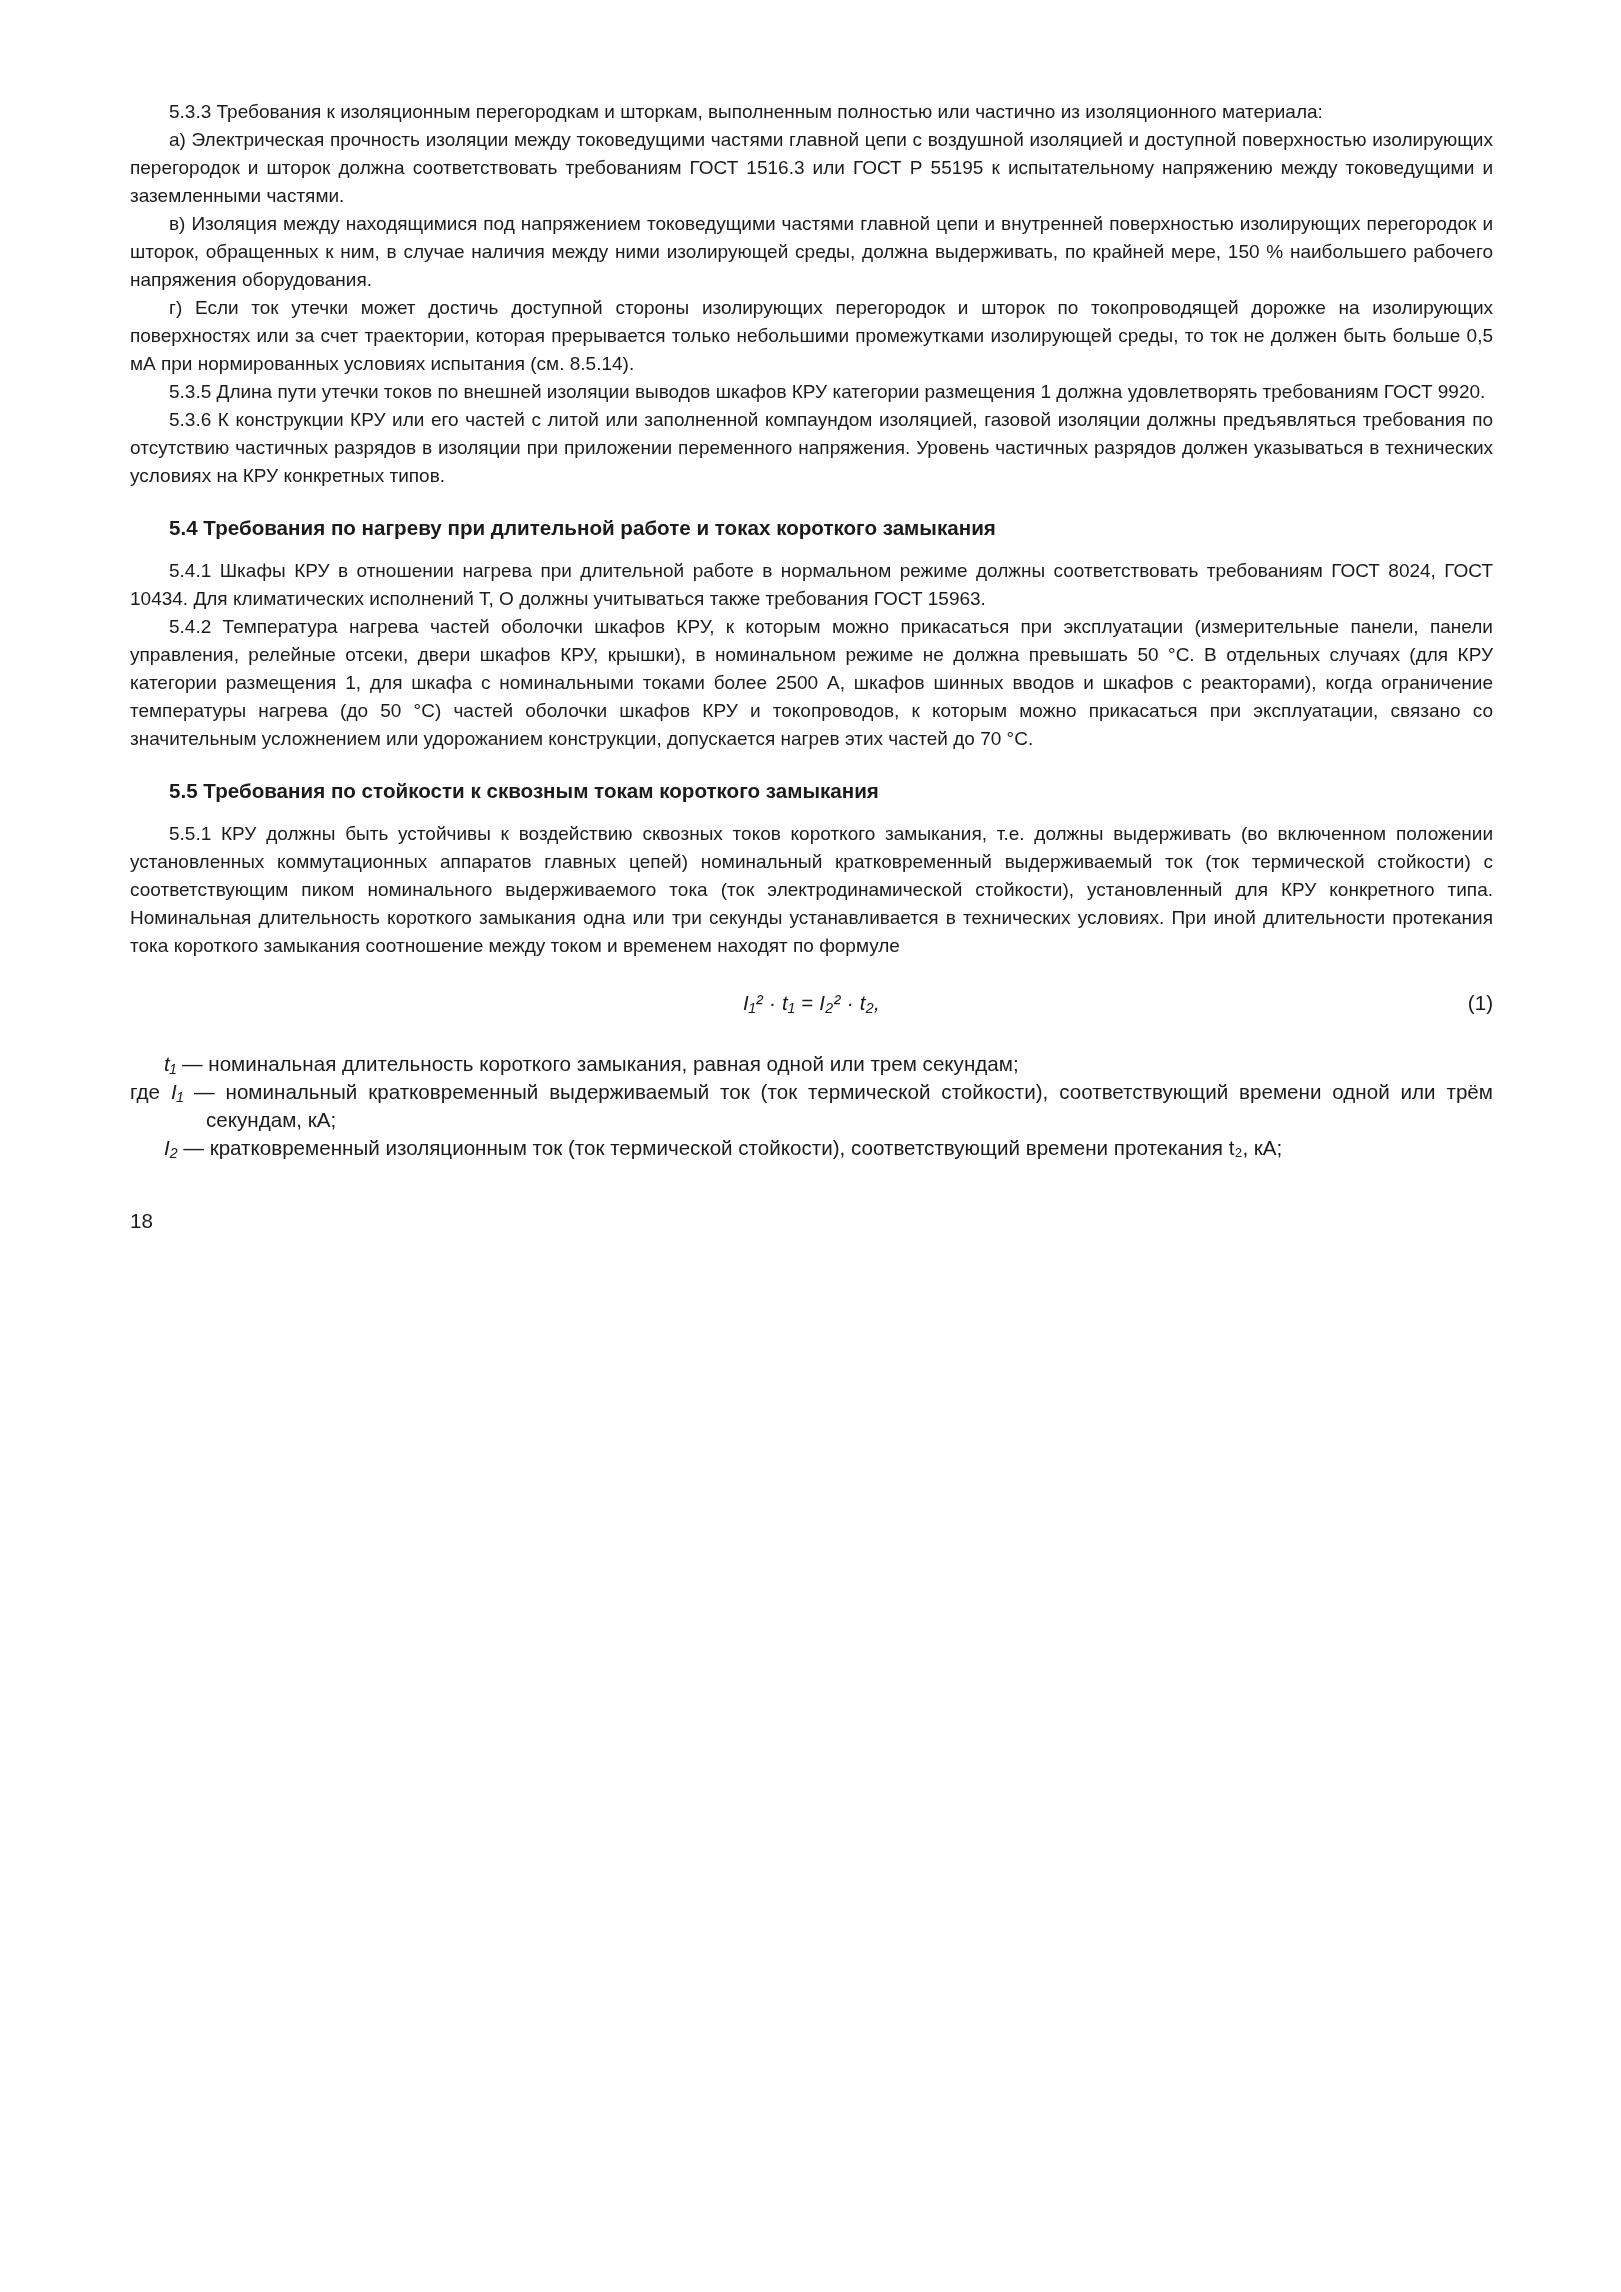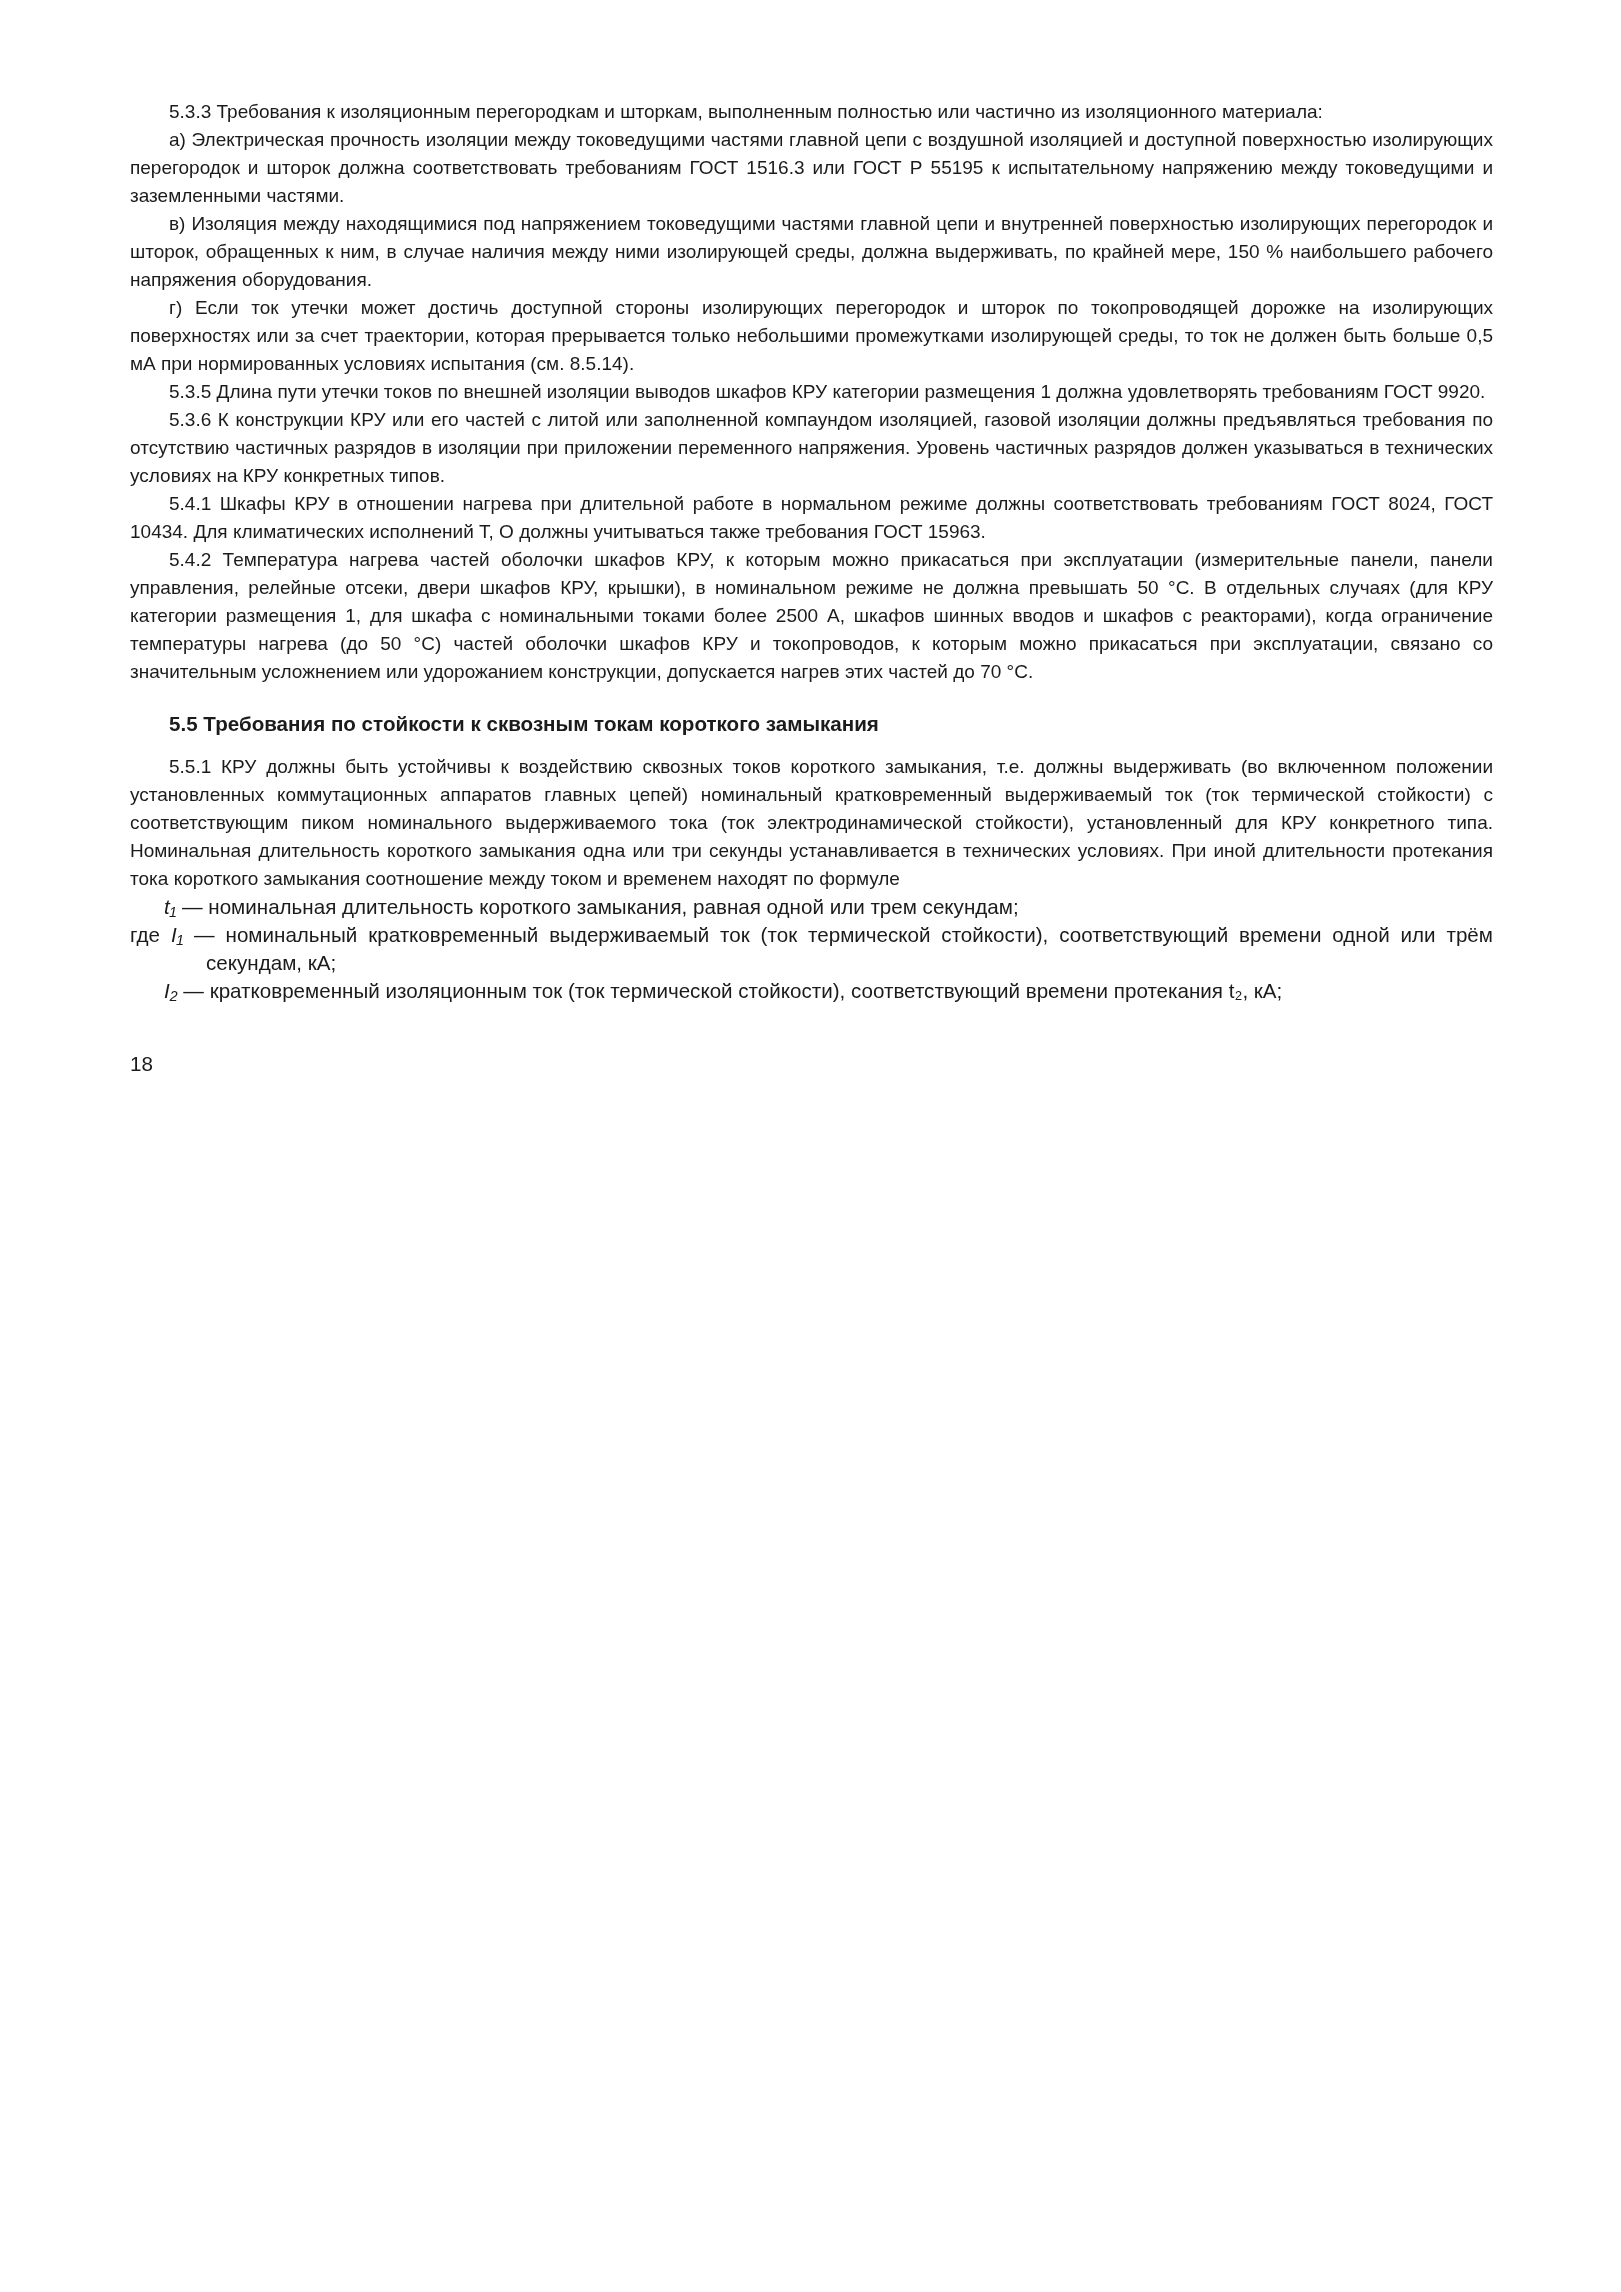--- a/index.html
+++ b/index.html
@@ -84,28 +84,33 @@
 
   <main class="body-text">
 
     <p class="para">5.3.3 Требования к изоляционным перегородкам и шторкам, выполненным полностью или частично из изоляционного материала:</p>
     <p class="para">а) Электрическая прочность изоляции между токоведущими частями главной цепи с воздушной изоляцией и доступной поверхностью изолирующих перегородок и шторок должна соответствовать требованиям ГОСТ 1516.3 или ГОСТ Р 55195 к испытательному напряжению между токоведущими и заземленными частями.</p>
     <p class="para">в) Изоляция между находящимися под напряжением токоведущими частями главной цепи и внутренней поверхностью изолирующих перегородок и шторок, обращенных к ним, в случае наличия между ними изолирующей среды, должна выдерживать, по крайней мере, 150 % наибольшего рабочего напряжения оборудования.</p>
     <p class="para">г) Если ток утечки может достичь доступной стороны изолирующих перегородок и шторок по токопроводящей дорожке на изолирующих поверхностях или за счет траектории, которая прерывается только небольшими промежутками изолирующей среды, то ток не должен быть больше 0,5 мА при нормированных условиях испытания (см. 8.5.14).</p>
     <p class="para">5.3.5 Длина пути утечки токов по внешней изоляции выводов шкафов КРУ категории размещения 1 должна удовлетворять требованиям ГОСТ 9920.</p>
     <p class="para">5.3.6 К конструкции КРУ или его частей с литой или заполненной компаундом изоляцией, газовой изоляции должны предъявляться требования по отсутствию частичных разрядов в изоляции при приложении переменного напряжения. Уровень частичных разрядов должен указываться в технических условиях на КРУ конкретных типов.</p>
 
+    <h2 class="section-heading">5.4 Требования по нагреву при длительной работе и токах короткого замыкания</h2>
 
     <p class="para">5.4.1 Шкафы КРУ в отношении нагрева при длительной работе в нормальном режиме должны соответствовать требованиям ГОСТ 8024, ГОСТ 10434. Для климатических исполнений Т, О должны учитываться также требования ГОСТ 15963.</p>
     <p class="para">5.4.2 Температура нагрева частей оболочки шкафов КРУ, к которым можно прикасаться при эксплуатации (измерительные панели, панели управления, релейные отсеки, двери шкафов КРУ, крышки), в номинальном режиме не должна превышать 50 °С. В отдельных случаях (для КРУ категории размещения 1, для шкафа с номинальными токами более 2500 А, шкафов шинных вводов и шкафов с реакторами), когда ограничение температуры нагрева (до 50 °С) частей оболочки шкафов КРУ и токопроводов, к которым можно прикасаться при эксплуатации, связано со значительным усложнением или удорожанием конструкции, допускается нагрев этих частей до 70 °С.</p>
 
     <h2 class="section-heading">5.5 Требования по стойкости к сквозным токам короткого замыкания</h2>
 
     <p class="para">5.5.1 КРУ должны быть устойчивы к воздействию сквозных токов короткого замыкания, т.е. должны выдерживать (во включенном положении установленных коммутационных аппаратов главных цепей) номинальный кратковременный выдерживаемый ток (ток термической стойкости) с соответствующим пиком номинального выдерживаемого тока (ток электродинамической стойкости), установленный для КРУ конкретного типа. Номинальная длительность короткого замыкания одна или три секунды устанавливается в технических условиях. При иной длительности протекания тока короткого замыкания соотношение между током и временем находят по формуле</p>
 
+    <div class="formula-row">
+      <span class="formula-expr">I₁² · t₁ = I₂² · t₂,</span>
+      <span class="formula-number">(1)</span>
+    </div>
 
     <div class="where-list">
 
       <p class="where-item"><span class="where-symbol">t₁</span> <span class="where-text">— номинальная длительность короткого замыкания, равная одной или трем секундам;</span></p>
 
       <p class="where-item first"><span class="where-prefix">где</span> <span class="where-symbol">I₁</span> <span class="where-text">— номинальный кратковременный выдерживаемый ток (ток термической стойкости), соответствующий времени одной или трём секундам, кА;</span></p>
 
       <p class="where-item"><span class="where-symbol">I₂</span> <span class="where-text">— кратковременный изоляционным ток (ток термической стойкости), соответствующий времени протекания t₂, кА;</span></p>
 
 

